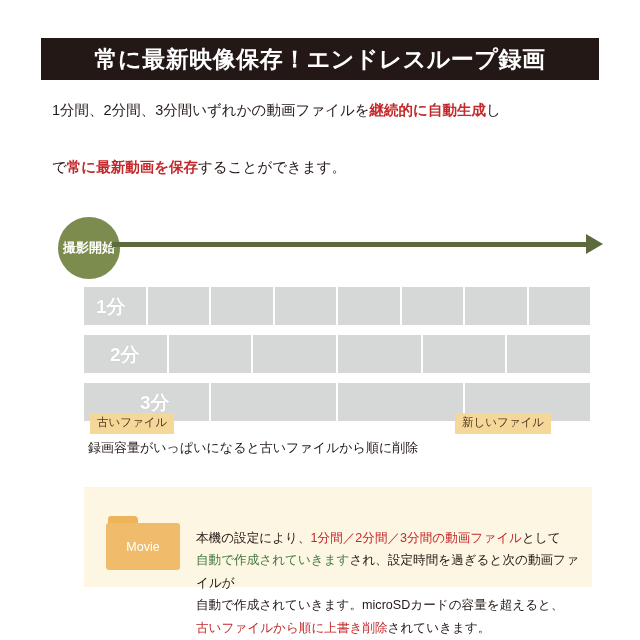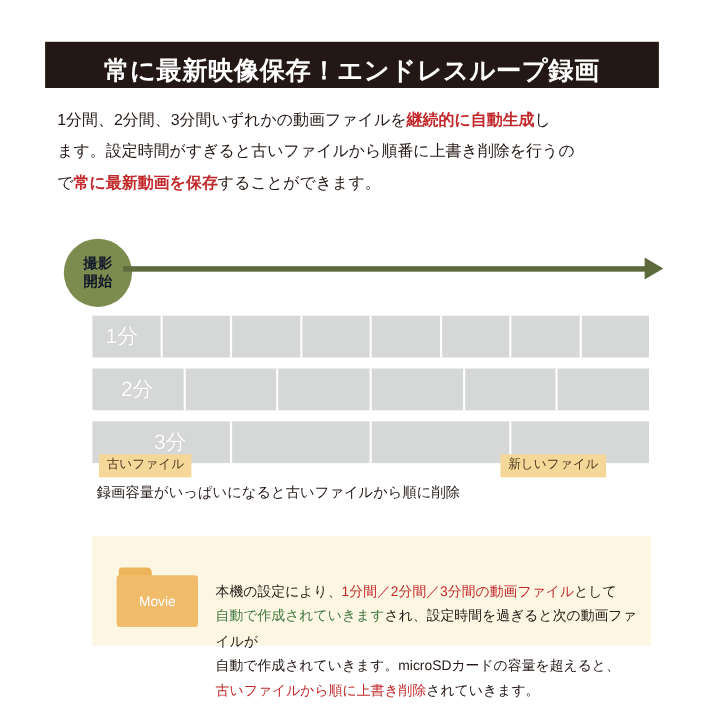--- a/index.html
+++ b/index.html
@@ -24,21 +24,21 @@
 
   
   .title-bar {
     position: absolute;
     left: 41px;
     top: 38px;
     width: 558px;
     height: 42px;
     background: #231815;
     display: flex;
-    align-items: flex-end;
+    align-items: center;
     justify-content: center;
   }
   .title-bar .title-text {
     color: #ffffff;
     font-size: 23px;
     font-weight: bold;
     letter-spacing: 0.5px;
     white-space: nowrap;
   }
 
@@ -66,23 +66,23 @@
 
   
   .start-badge {
     position: absolute;
     left: 58px;
     top: 12px;
     width: 62px;
     height: 62px;
     border-radius: 50%;
     background: #7b8c4e;
-    color: #0f172a;
-    display: flex;
-    flex-direction: column;
+    color: #ffffff;
+    display: flex;
+    flex-direction: row;
     align-items: center;
     justify-content: center;
     font-size: 13px;
     font-weight: bold;
     line-height: 1.25;
   }
 
   
   .arrow-line {
     position: absolute;
@@ -111,21 +111,21 @@
   .row .cell {
     background: #d6d7d7;
     border-right: 2px solid #ffffff;
     box-sizing: border-box;
     height: 100%;
   }
   .row .cell:last-child { border-right: none; }
   .row-label {
     position: absolute;
     font-size: 19px;
-    font-weight: normal;
+    font-weight: bold;
     color: #ffffff;
     text-shadow: 0 0 1px rgba(0,0,0,0.15);
     line-height: 1;
   }
 
   #row1 { left: 84px; top: 82px; width: 506px; height: 38px; }
   #row1-label { left: 96px; top: 92px; }
   #row2 { left: 84px; top: 130px; width: 506px; height: 38px; }
   #row2-label { left: 110px; top: 140px; }
   #row3 { left: 84px; top: 178px; width: 506px; height: 38px; }
@@ -212,21 +212,21 @@
 <body>
 
 <div class="page">
 
   <div class="title-bar">
     <span class="title-text">常に最新映像保存！エンドレスループ録画</span>
   </div>
 
   <div class="lead">
     <span>1分間、2分間、3分間いずれかの動画ファイルを</span><span class="hl bold">継続的に自動生成</span><span>し</span><br>
-    <span>ます。設定時間がすぎると古いファイルから順番に上書き削除を行うの</span><br>
+    <br>
     <span>で</span><span class="hl bold">常に最新動画を保存</span><span>することができます。</span>
   </div>
 
   <div class="diagram">
 
     <div class="start-badge">
       <span>撮影</span>
       <span>開始</span>
     </div>
 

